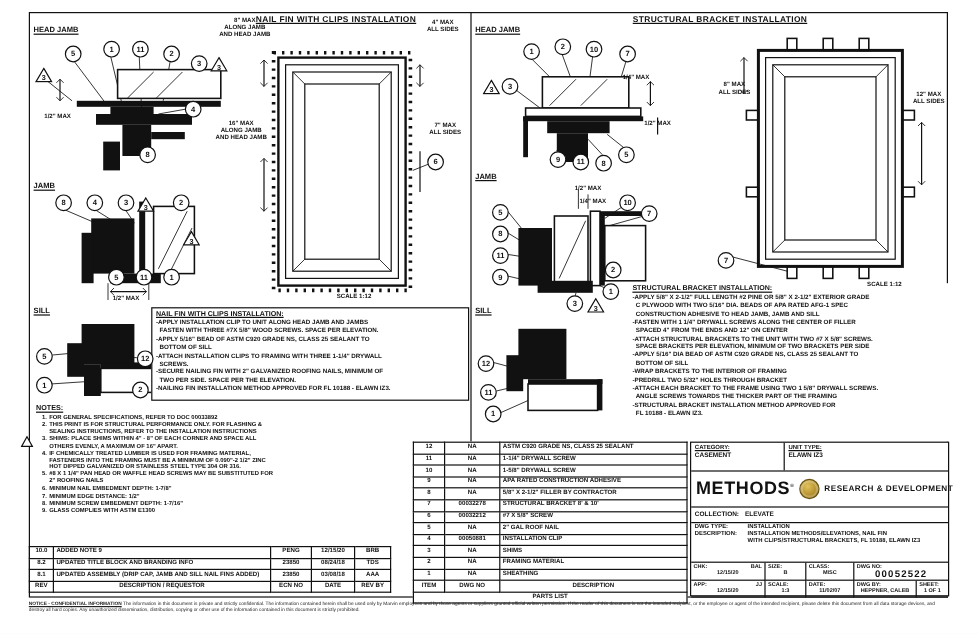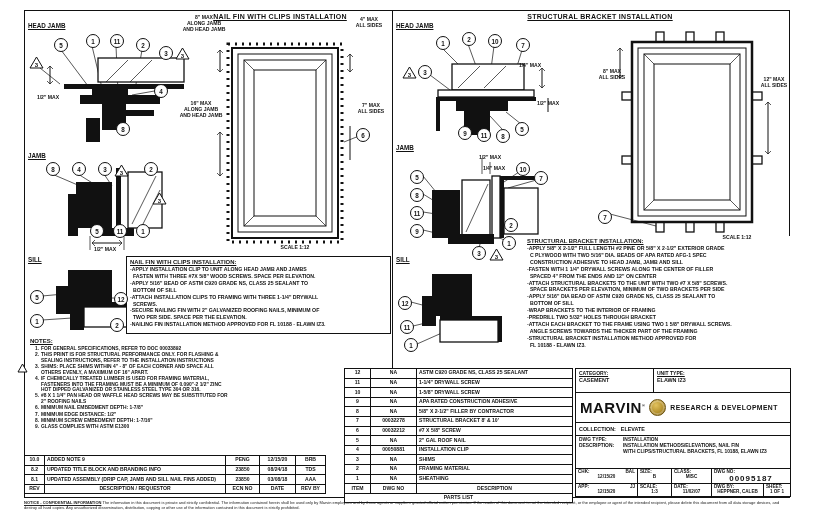--- a/index.html
+++ b/index.html
@@ -592,21 +592,21 @@
       <div>
         <span class="tb-label">CATEGORY:</span>
         <span class="tb-val">CASEMENT</span>
       </div>
       <div>
         <span class="tb-label">UNIT TYPE:</span>
         <span class="tb-val">ELAWN IZ3</span>
       </div>
     </div>
     <div class="tb-logo">
-      <span class="marvin"><span>MARVIN</span><sup>®</sup></span>
+      <span class="marvin"><span>METHODS</span><sup>®</sup></span>
       <span class="medallion"></span>
       <span class="rd">RESEARCH &amp; DEVELOPMENT</span>
     </div>
     <div class="tb-coll">
       <span>COLLECTION:</span>
       <span>ELEVATE</span>
     </div>
     <div class="tb-desc">
       <div><span class="lab">DWG TYPE:</span><span>INSTALLATION</span></div>
       <div><span class="lab">DESCRIPTION:</span><span>INSTALLATION METHODS/ELEVATIONS, NAIL FIN</span></div>
@@ -623,21 +623,21 @@
       <div>
         <div>SIZE:</div>
         <div class="cen">B</div>
       </div>
       <div>
         <div>CLASS:</div>
         <div class="cen">MISC</div>
       </div>
       <div>
         <div>DWG NO:</div>
-        <div class="dwgno">00095187</div>
+        <div class="dwgno">00052522</div>
       </div>
       <div>
         <div class="lv">
             <span>APP:</span>
             <span>JJ</span>
           </div>
         <div class="cen">12/15/20</div>
       </div>
       <div>
         <div>SCALE:</div>

